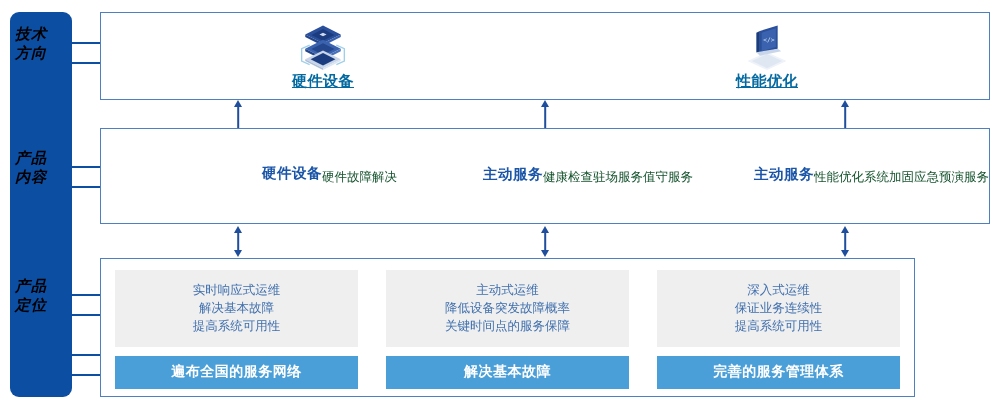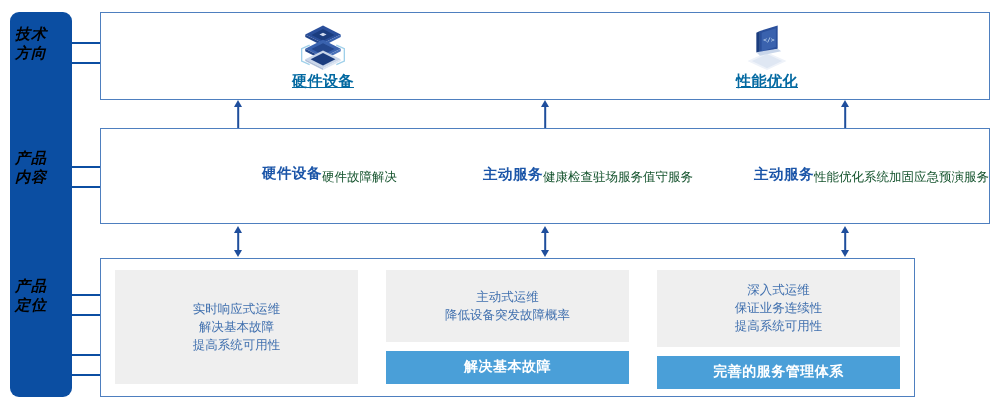--- a/index.html
+++ b/index.html
@@ -304,28 +304,30 @@
   <div class="section-box" id="box-bottom">
     <div class="cols">
 
       <div class="col">
         <div class="bottom-col">
           <div class="gray-card">
             <div class="gray-line">实时响应式运维</div>
             <div class="gray-line">解决基本故障</div>
             <div class="gray-line">提高系统可用性</div>
           </div>
+          <div class="blue-bar">遍布全国的服务网络</div>
         </div>
       </div>
 
       <div class="col">
         <div class="bottom-col">
           <div class="gray-card">
             <div class="gray-line">主动式运维</div>
             <div class="gray-line">降低设备突发故障概率</div>
+            <div class="gray-line">关键时间点的服务保障</div>
           </div>
           <div class="blue-bar">解决基本故障</div>
         </div>
       </div>
 
       <div class="col">
         <div class="bottom-col">
           <div class="gray-card">
             <div class="gray-line">深入式运维</div>
             <div class="gray-line">保证业务连续性</div>

